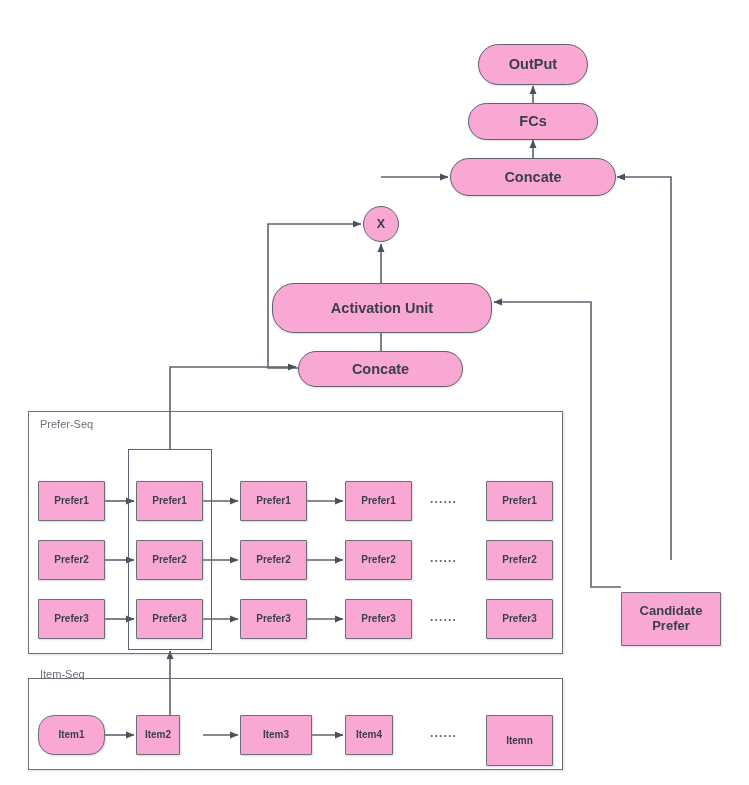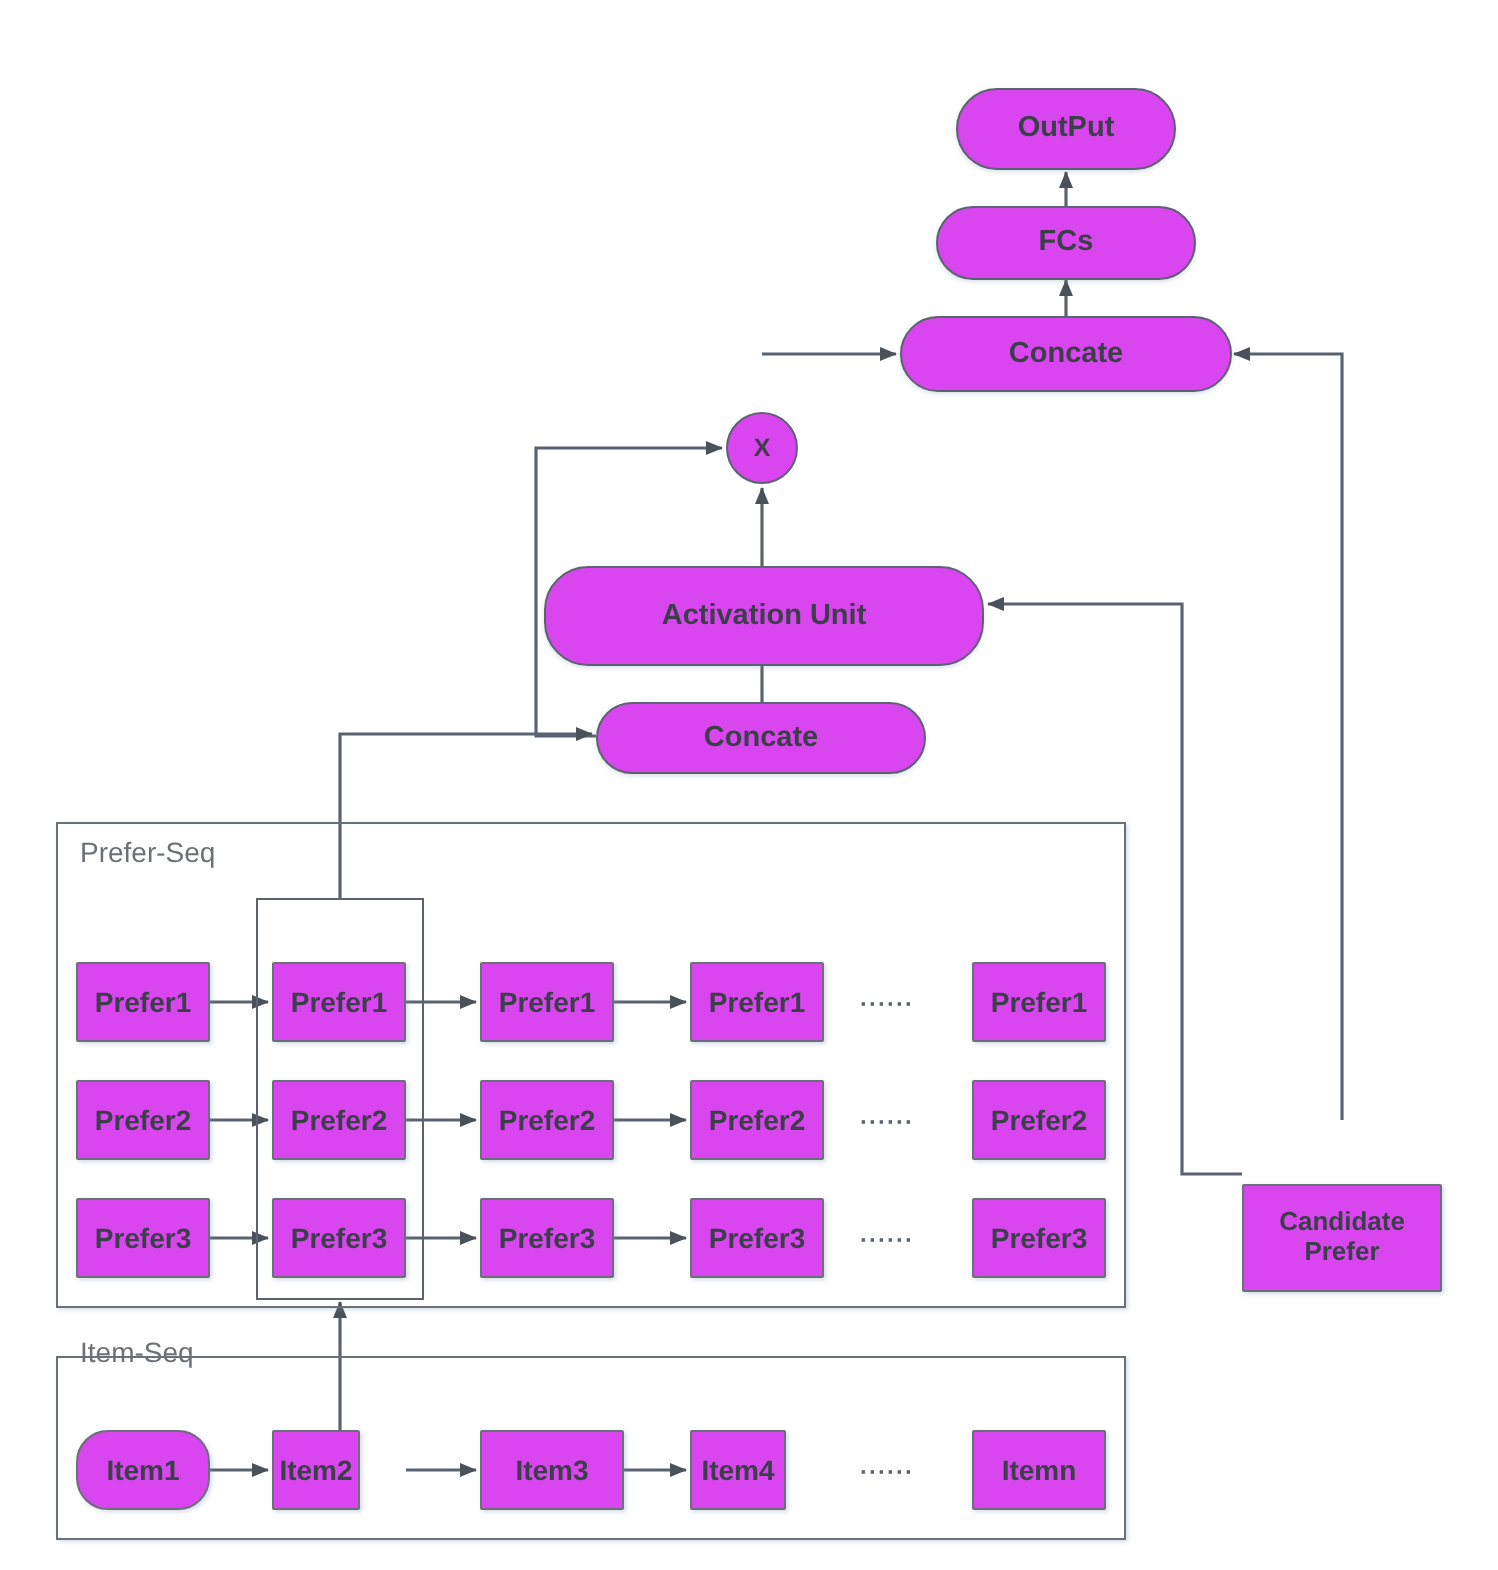--- a/index.html
+++ b/index.html
@@ -26,53 +26,53 @@
     pointer-events: none;
   }
   .node {
     position: absolute;
     box-sizing: border-box;
     display: flex;
     align-items: center;
     justify-content: center;
     text-align: center;
     color: #3b4048;
-    background: #d946ef;
+    background: #f9a8d4;
     border: 1.6px solid #5c6370;
     font-weight: bold;
     line-height: 1.15;
   }
   .rounded {
     border-radius: 22px;
     font-size: 14.5px;
     box-shadow: 0 1px 2px rgba(120,140,170,0.28);
   }
   .rect {
     border-radius: 1px;
-    font-size: 14px;
+    font-size: 10px;
     font-weight: bold;
     border: 1.4px solid #6a7078;
     box-shadow: 1px 1px 2px rgba(130,150,180,0.35);
   }
   .circle-node {
     border-radius: 50%;
     font-size: 12.5px;
     font-weight: bold;
     border: 1.5px solid #5c6370;
   }
   .group-box {
     position: absolute;
     box-sizing: border-box;
     border: 1.3px solid #6a7078;
     background: transparent;
     box-shadow: 1px 1px 2px rgba(130,150,180,0.30);
   }
   .group-label {
     position: absolute;
-    font-size: 14px;
+    font-size: 11px;
     color: #6b7079;
     font-weight: normal;
     white-space: nowrap;
   }
   .highlight-box {
     position: absolute;
     box-sizing: border-box;
     border: 1.8px solid #5c6370;
     background: transparent;
   }
@@ -178,15 +178,15 @@
   <div class="node rect" style="left:486px; top:599px; width:67px; height:40px;">Prefer3</div>
 
   <div class="group-box" style="left:28px; top:678px; width:535px; height:92px;"></div>
   <div class="group-label" style="left:40px; top:668px;text-align:center;">Item-Seq</div>
 
   <div class="node rect" style="left:38px; top:715px; width:67px; height:40px;border-radius:16px;">Item1</div>
   <div class="node rect" style="left:136px; top:715px; width:44px; height:40px;">Item2</div>
   <div class="node rect" style="left:240px; top:715px; width:72px; height:40px;">Item3</div>
   <div class="node rect" style="left:345px; top:715px; width:48px; height:40px;">Item4</div>
   <div class="dots" style="left:430px; top:729px;">······</div>
-  <div class="node rect" style="left:486px; top:715px; width:67px; height:40px;">Itemn</div>
+  <div class="node rect" style="left:486px; top:715px; width:67px; height:51px;">Itemn</div>
 
 </div>
 
 </body></html>

